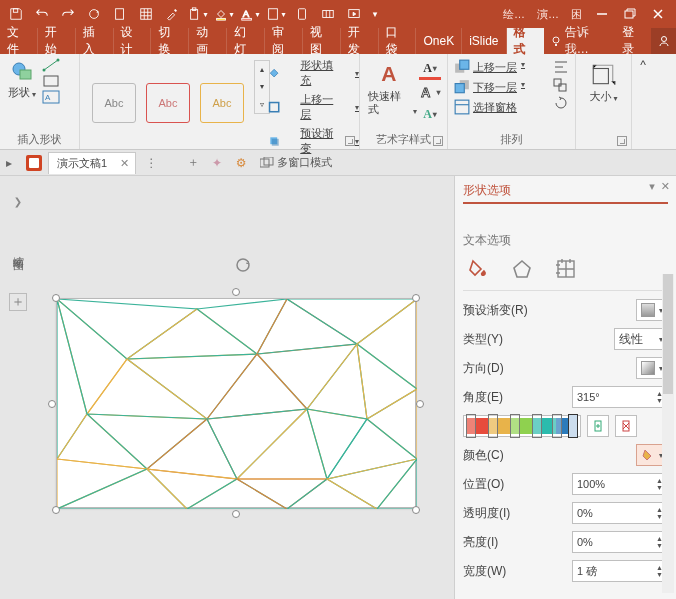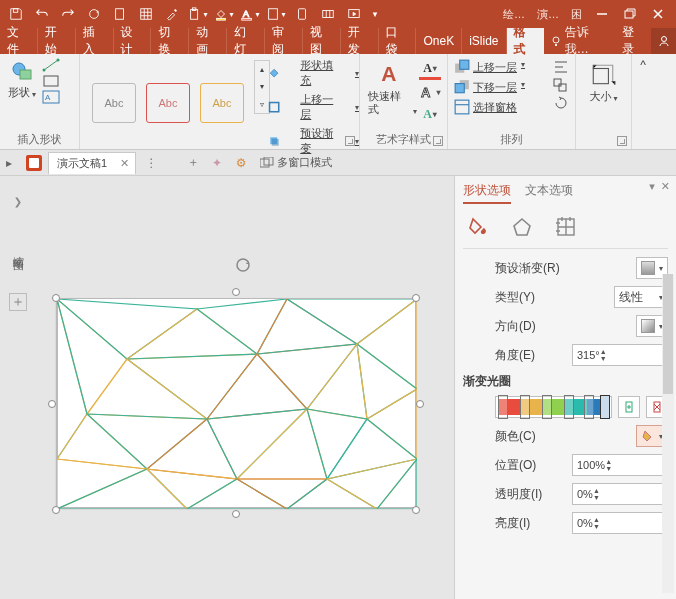--- a/index.html
+++ b/index.html
@@ -80,32 +80,32 @@
 
 .canvas { flex:1; background:#e6e6e6; position:relative; }
 .slide { position:absolute; left:20px; top:122px; width:360px; height:210px; background:#fff; border:1px solid #b9b9b9; box-shadow:0 1px 2px rgba(0,0,0,.15);}
 .handles .h { position:absolute; width:8px; height:8px; background:#fff; border:1px solid #888; border-radius:50%;}
 .rotate { position:absolute; left:198px; top:80px; width:18px; height:18px;}
 .rotate svg{width:18px;height:18px;}
 
 
 .fpane { width:222px; background:#f5f5f5; border-left:1px solid #cfcfcf; padding:6px 8px 0; position:relative;}
 .fpane .ptitle { font-size:17px; color:#555; margin-bottom:4px;}
-.fpane .ptabs { display:flex; gap:14px; font-size:12px; margin-bottom:6px;}
+.fpane .ptabs { display:flex; gap:28px; font-size:12px; flex-direction:column;}
 .fpane .ptabs .pt { color:#777; padding-bottom:3px; cursor:pointer;}
 .fpane .ptabs .pt.active { color:#c0543e; border-bottom:2px solid #c0543e;}
 .fpane .picons { display:flex; gap:18px; padding:4px 2px 8px; border-bottom:1px solid #ddd; margin-bottom:8px;}
 .fpane .picons .pi { width:26px; height:26px; display:flex; align-items:center; justify-content:center; cursor:pointer;}
 .fpane .picons .pi.active svg{stroke:#c0543e;}
-.fpane .row { display:flex; align-items:center; justify-content:space-between; margin-bottom:7px; font-size:12px; color:#444;margin-left:32px;}
+.fpane .row { display:flex; align-items:center; justify-content:space-between; margin-bottom:7px; font-size:12px; color:#444;}
 .fpane .ctrl { display:flex; align-items:center; }
 .fpane .dd { height:22px; border:1px solid #bfbfbf; background:#fff; display:flex; align-items:center; padding:0 4px; gap:4px; min-width:28px;}
 .fpane .dd .sq { width:14px; height:14px; background:linear-gradient(#ddd,#999); border:1px solid #999;}
 .fpane .dd .car { font-size:8px; color:#555;}
-.fpane .spin { height:22px; border:1px solid #bfbfbf; background:#fff; display:flex; align-items:center; padding:0 4px; width:96px; }
+.fpane .spin { height:22px; border:1px solid #bfbfbf; background:#fff; display:flex; align-items:center; padding:0 4px; width:96px; justify-content:space-between;}
 .fpane .spin .sv { font-size:11px;}
 .fpane .spin .ar { display:flex; flex-direction:column; font-size:7px; line-height:7px; color:#555;}
 .fpane .gradbar { height:22px; border:1px solid #bfbfbf; background:#fff; display:flex; align-items:center; padding:2px; gap:0; width:118px; position:relative;}
 .fpane .gradbar .seg { flex:1; height:16px;}
 .fpane .gradbar .stop { position:absolute; top:-2px; width:10px; height:24px; border:1px solid #777; background:rgba(255,255,255,.3);}
 .fpane .gradbtns { display:flex; gap:6px; margin-left:6px;}
 .fpane .gradbtns .gb { width:22px; height:22px; border:1px solid #bfbfbf; background:#fff; display:flex; align-items:center; justify-content:center;}
 .fpane .colordd { background:#fbe6dd; border:1px solid #d9a28f;}
 .fpane .close { position:absolute; top:4px; right:6px; display:flex; gap:6px; color:#888; font-size:11px;}
 .fpane .scrollb { position:absolute; top:98px; right:2px; bottom:6px; width:12px; background:#eee;}
@@ -574,21 +574,20 @@
           <div class="spin">
             <span class="sv">315°</span>
             <div class="ar">
               <span>▲</span>
               <span>▼</span>
             </div>
           </div>
         </div>
     </div>
 
-    <div class="section">渐变光圈</div>
     <div class="row" style="justify-content:flex-start;">
       <div class="gradbar">
         <div class="seg" style="background:#e74c3c;"></div>
         <div class="seg" style="background:#e8b34a;"></div>
         <div class="seg" style="background:#8fd14f;"></div>
         <div class="seg" style="background:#2bbbad;"></div>
         <div class="seg" style="background:#2b7bbb;"></div>
         <div class="stop" style="left:2px;"></div>
         <div class="stop" style="left:24px;"></div>
         <div class="stop" style="left:46px;"></div>
@@ -652,18 +651,30 @@
       <div class="ctrl">
           <div class="spin">
             <span class="sv">0%</span>
             <div class="ar">
               <span>▲</span>
               <span>▼</span>
             </div>
           </div>
         </div>
     </div>
+    <div class="row">
+      <span class="lab">宽度(W)</span>
+      <div class="ctrl">
+          <div class="spin">
+            <span class="sv">1 磅</span>
+            <div class="ar">
+              <span>▲</span>
+              <span>▼</span>
+            </div>
+          </div>
+        </div>
+    </div>
 
     <div class="scrollb">
         <div class="th"></div>
       </div>
   </div>
 </div>
 
 </body></html>

